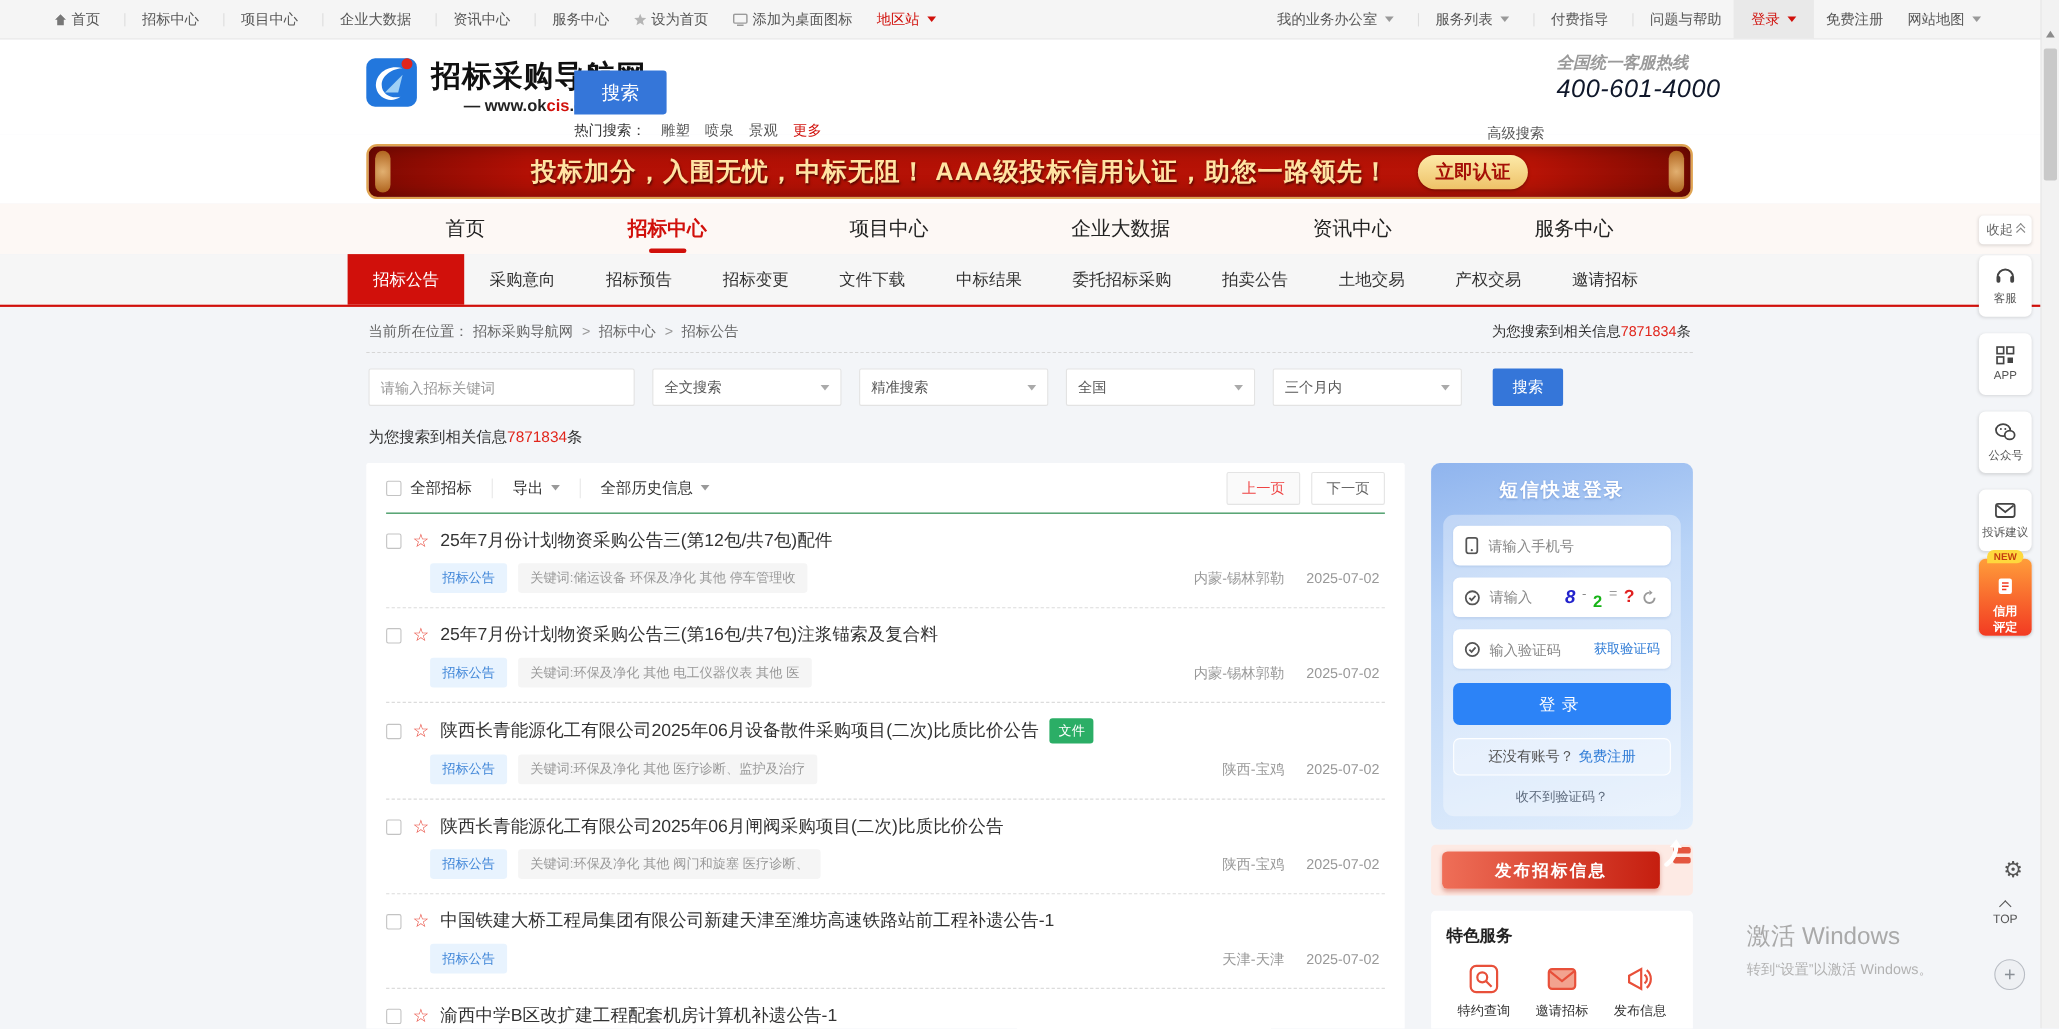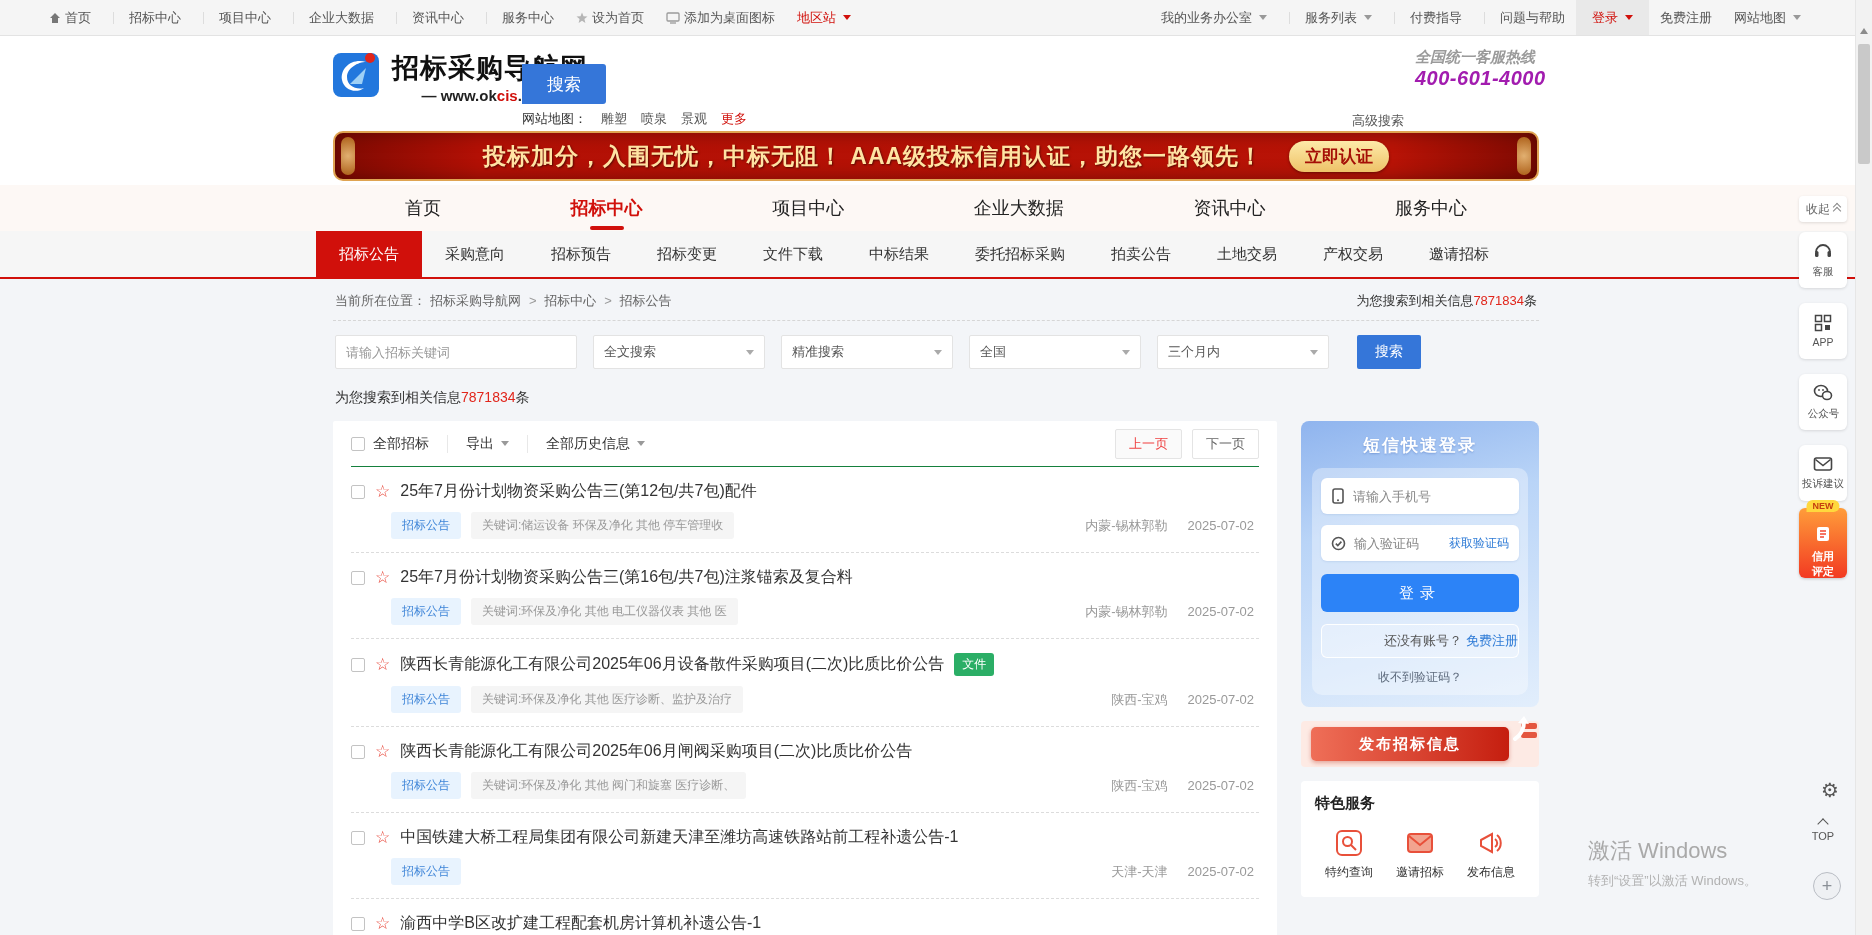--- a/index.html
+++ b/index.html
@@ -26,21 +26,21 @@
   .logo-text .l2 .red { color:#d1100b; }
   .searchbox { position:absolute; left:522px; top:48px; width:805px; height:40px; transform:translateY(-50%); display:flex; }
   .searchbox input { flex:1; height:40px; border:2px solid #2a6cd9; border-right:none; border-radius:3px 0 0 3px; padding:0 14px; font-size:15px; color:#333; outline:none; }
   .searchbox input::placeholder { color:#888; }
   .search-btn { width:84px; height:40px; background:#3576d9; color:#fff; font-size:17px; border:none; border-radius:0 3px 3px 0; cursor:pointer; }
   .hotrow { position:absolute; left:522px; top:74px; font-size:13px; color:#333; display:flex; gap:14px; align-items:center; }
   .hotrow .kw { color:#555; }
   .hotrow .more { color:#d1100b; }
   .hotline { position:absolute; left:1415px; top:12px; text-align:left; }
   .hotline .lbl { color:#9a9a9a; font-size:15px; font-weight:bold; font-style:italic; }
-  .hotline .num { color:#a21caf; font-size:20px; font-weight:bold; font-style:italic; letter-spacing:.5px; }
+  .hotline .num { color:#0f172a; font-size:23px; font-weight:normal; font-style:italic; letter-spacing:.5px; }
   .adv-search { position:absolute; left:1352px; top:76px; font-size:13px; color:#555; }
 
   
   .banner-band { background:#fff; padding:9px 0 4px; }
   .banner { width:1206px; margin:0 auto; height:50px; border-radius:10px; border:2px solid #dfa452; background:linear-gradient(90deg,#7e0a02,#b31005 12%,#b81306 88%,#7e0a02); display:flex; align-items:center; justify-content:center; gap:26px; box-shadow:inset 0 0 18px rgba(0,0,0,.35); position:relative; }
   .banner .txt { color:#ffe3a3; font-size:23px; font-weight:bold; letter-spacing:1px; text-shadow:1px 1px 2px rgba(0,0,0,.5); }
   .banner .cta { background:linear-gradient(#fdeaa9,#eec268); color:#a50f06; font-size:17px; font-weight:bold; padding:4px 16px; border-radius:17px; box-shadow:0 1px 3px rgba(0,0,0,.4); }
   .banner::before,.banner::after { content:""; position:absolute; top:4px; bottom:4px; width:14px; border-radius:8px; background:radial-gradient(circle,#f3cd84,#b76f1d); opacity:.85; }
   .banner::before { left:6px; } .banner::after { right:6px; }
 
@@ -110,21 +110,21 @@
   .li-row input::placeholder { color:#888; }
   .li-icon { color:#555; display:inline-flex; flex:none; }
   .cap-cluster { flex:1; display:flex; align-items:center; justify-content:flex-end; gap:6px; padding-right:2px; }
   .cap-a { color:#2323cc; font-weight:bold; font-style:italic; font-size:17px; }
   .cap-op { color:#888; font-size:12px; position:relative; top:-3px; }
   .cap-b { color:#17b317; font-weight:bold; font-size:15px; position:relative; top:4px; }
   .cap-eq { color:#999; font-size:13px; position:relative; top:-4px; }
   .cap-q { color:#e02020; font-weight:bold; font-size:16px; }
   .getcode { color:#2e7bd6; font-size:12px; white-space:nowrap; cursor:pointer; }
   .login-btn { width:100%; height:38px; border:none; border-radius:6px; background:#2c83f7; color:#fff; font-size:15px; letter-spacing:6px; cursor:pointer; margin-top:2px; }
-  .reg-box { margin-top:12px; height:34px; border:1px solid rgba(255,255,255,.95); background:rgba(255,255,255,.25); border-radius:6px; display:flex; align-items:center; justify-content:flex-end; gap:4px; font-size:13px; color:#555; }
+  .reg-box { margin-top:12px; height:34px; border:1px solid rgba(255,255,255,.95); background:rgba(255,255,255,.25); border-radius:6px; display:flex; align-items:center; justify-content:center; gap:4px; font-size:13px; color:#555; }
   .reg-box .link { color:#2e7bd6; }
   .nocode { text-align:center; font-size:12px; color:#5e6b7d; margin-top:11px; }
 
   .publish-card { margin-top:14px; height:46px; background:#fdeae4; border-radius:4px; position:relative; }
   .publish-btn { position:absolute; left:10px; right:30px; top:6px; bottom:6px; border:none; border-radius:5px; background:linear-gradient(90deg,#ef6f58,#c51e0f); color:#fff; font-size:15px; font-weight:bold; letter-spacing:2px; cursor:pointer; box-shadow:0 2px 4px rgba(180,40,20,.35); }
   .publish-arrow { position:absolute; right:8px; top:-6px; color:#fff; }
   .pub-deco { position:absolute; right:2px; top:2px; width:16px; height:6px; background:#e4563f; border-radius:2px; }
   .pub-deco2 { position:absolute; right:2px; top:11px; width:16px; height:6px; background:#e4563f; border-radius:2px; }
 
   .services-card { margin-top:14px; background:#fff; border-radius:4px; padding:13px 14px 16px; }
@@ -247,21 +247,21 @@
         </svg></span>
     <span class="logo-text">
       <div class="l1">招标采购导航网</div>
       <div class="l2"><span>— www.ok</span><span class="red">cis</span><span>.cn —</span></div>
     </span>
   </div>
   <div class="searchbox">
     <button class="search-btn">搜索</button>
   </div>
   <div class="hotrow">
-    <span>网站地图：</span>
+    <span>热门搜索：</span>
     <a class="kw">雕塑</a>
     <a class="kw">喷泉</a>
     <a class="kw">景观</a>
     <a class="more">更多</a>
   </div>
   <div class="hotline">
     <div class="lbl">全国统一客服热线</div>
     <div class="num">400-601-4000</div>
   </div>
   <a class="adv-search">高级搜索</a>
@@ -450,20 +450,42 @@
         <div class="login-title">短信快速登录</div>
         <div class="login-inner">
           <div class="li-row">
             <span class="li-icon">
                 <svg width="14" height="16" viewBox="0 0 14 16">
                   <rect x="2" y="1" width="10" height="14" rx="2" fill="none" stroke="#555" stroke-width="1.6"></rect>
                   <circle cx="7" cy="12.2" r="1" fill="#555"></circle>
                 </svg>
               </span>
             <input type="text" placeholder="请输入手机号" style="">
+          </div>
+          <div class="li-row">
+            <span class="li-icon">
+                <svg width="15" height="15" viewBox="0 0 15 15">
+                  <circle cx="7.5" cy="7.5" r="6" fill="none" stroke="#555" stroke-width="1.6"></circle>
+                  <path d="M4.8 7.6 L6.8 9.6 L10.4 5.6" fill="none" stroke="#555" stroke-width="1.6"></path>
+                </svg>
+              </span>
+            <span>请输入</span>
+            <span class="cap-cluster">
+              <span class="cap-a">8</span>
+              <span class="cap-op">-</span>
+              <span class="cap-b">2</span>
+              <span class="cap-eq">=</span>
+              <span class="cap-q">?</span>
+              <span class="li-icon">
+                  <svg width="15" height="15" viewBox="0 0 16 16">
+                    <path d="M13 8 A5 5 0 1 1 8 3" fill="none" stroke="#999" stroke-width="1.8"></path>
+                    <path d="M8 0.5 L11 3 L8 5.5" fill="#999"></path>
+                  </svg>
+                </span>
+            </span>
           </div>
           <div class="li-row">
             <span class="li-icon">
                 <svg width="15" height="15" viewBox="0 0 15 15">
                   <circle cx="7.5" cy="7.5" r="6" fill="none" stroke="#555" stroke-width="1.6"></circle>
                   <path d="M4.8 7.6 L6.8 9.6 L10.4 5.6" fill="none" stroke="#555" stroke-width="1.6"></path>
                 </svg>
               </span>
             <input type="text" placeholder="输入验证码" style="">
             <a class="getcode">获取验证码</a>

